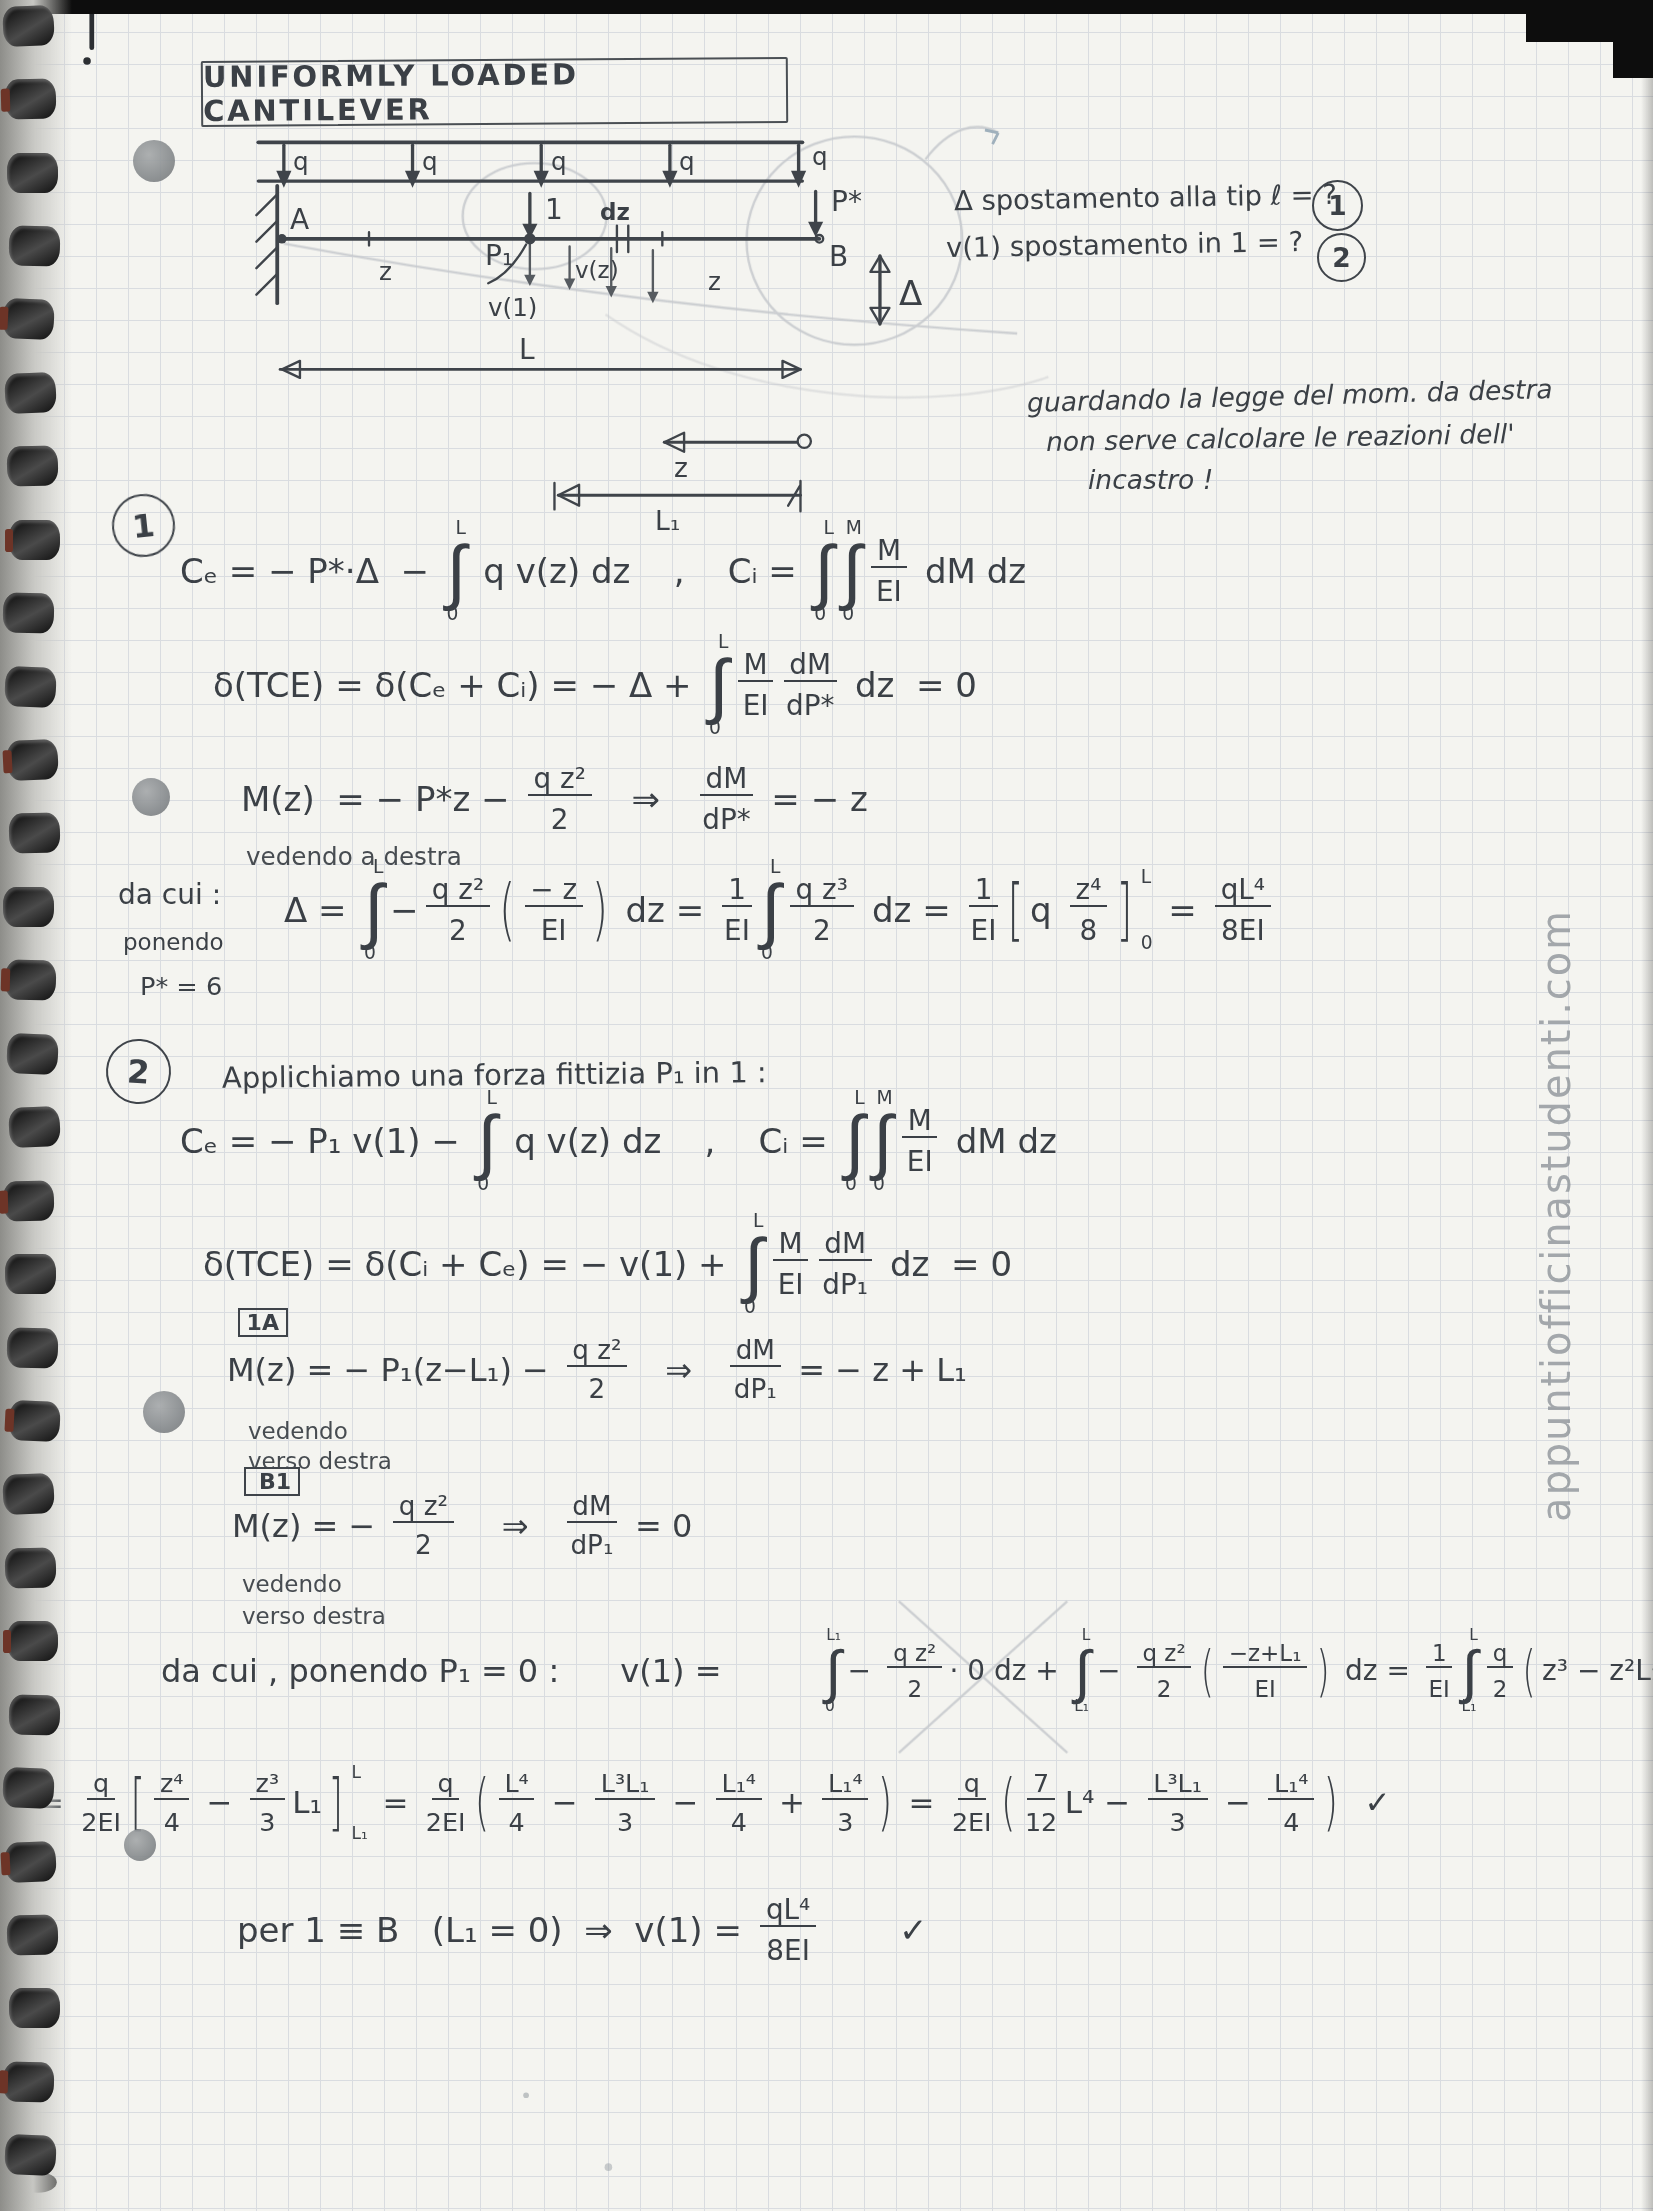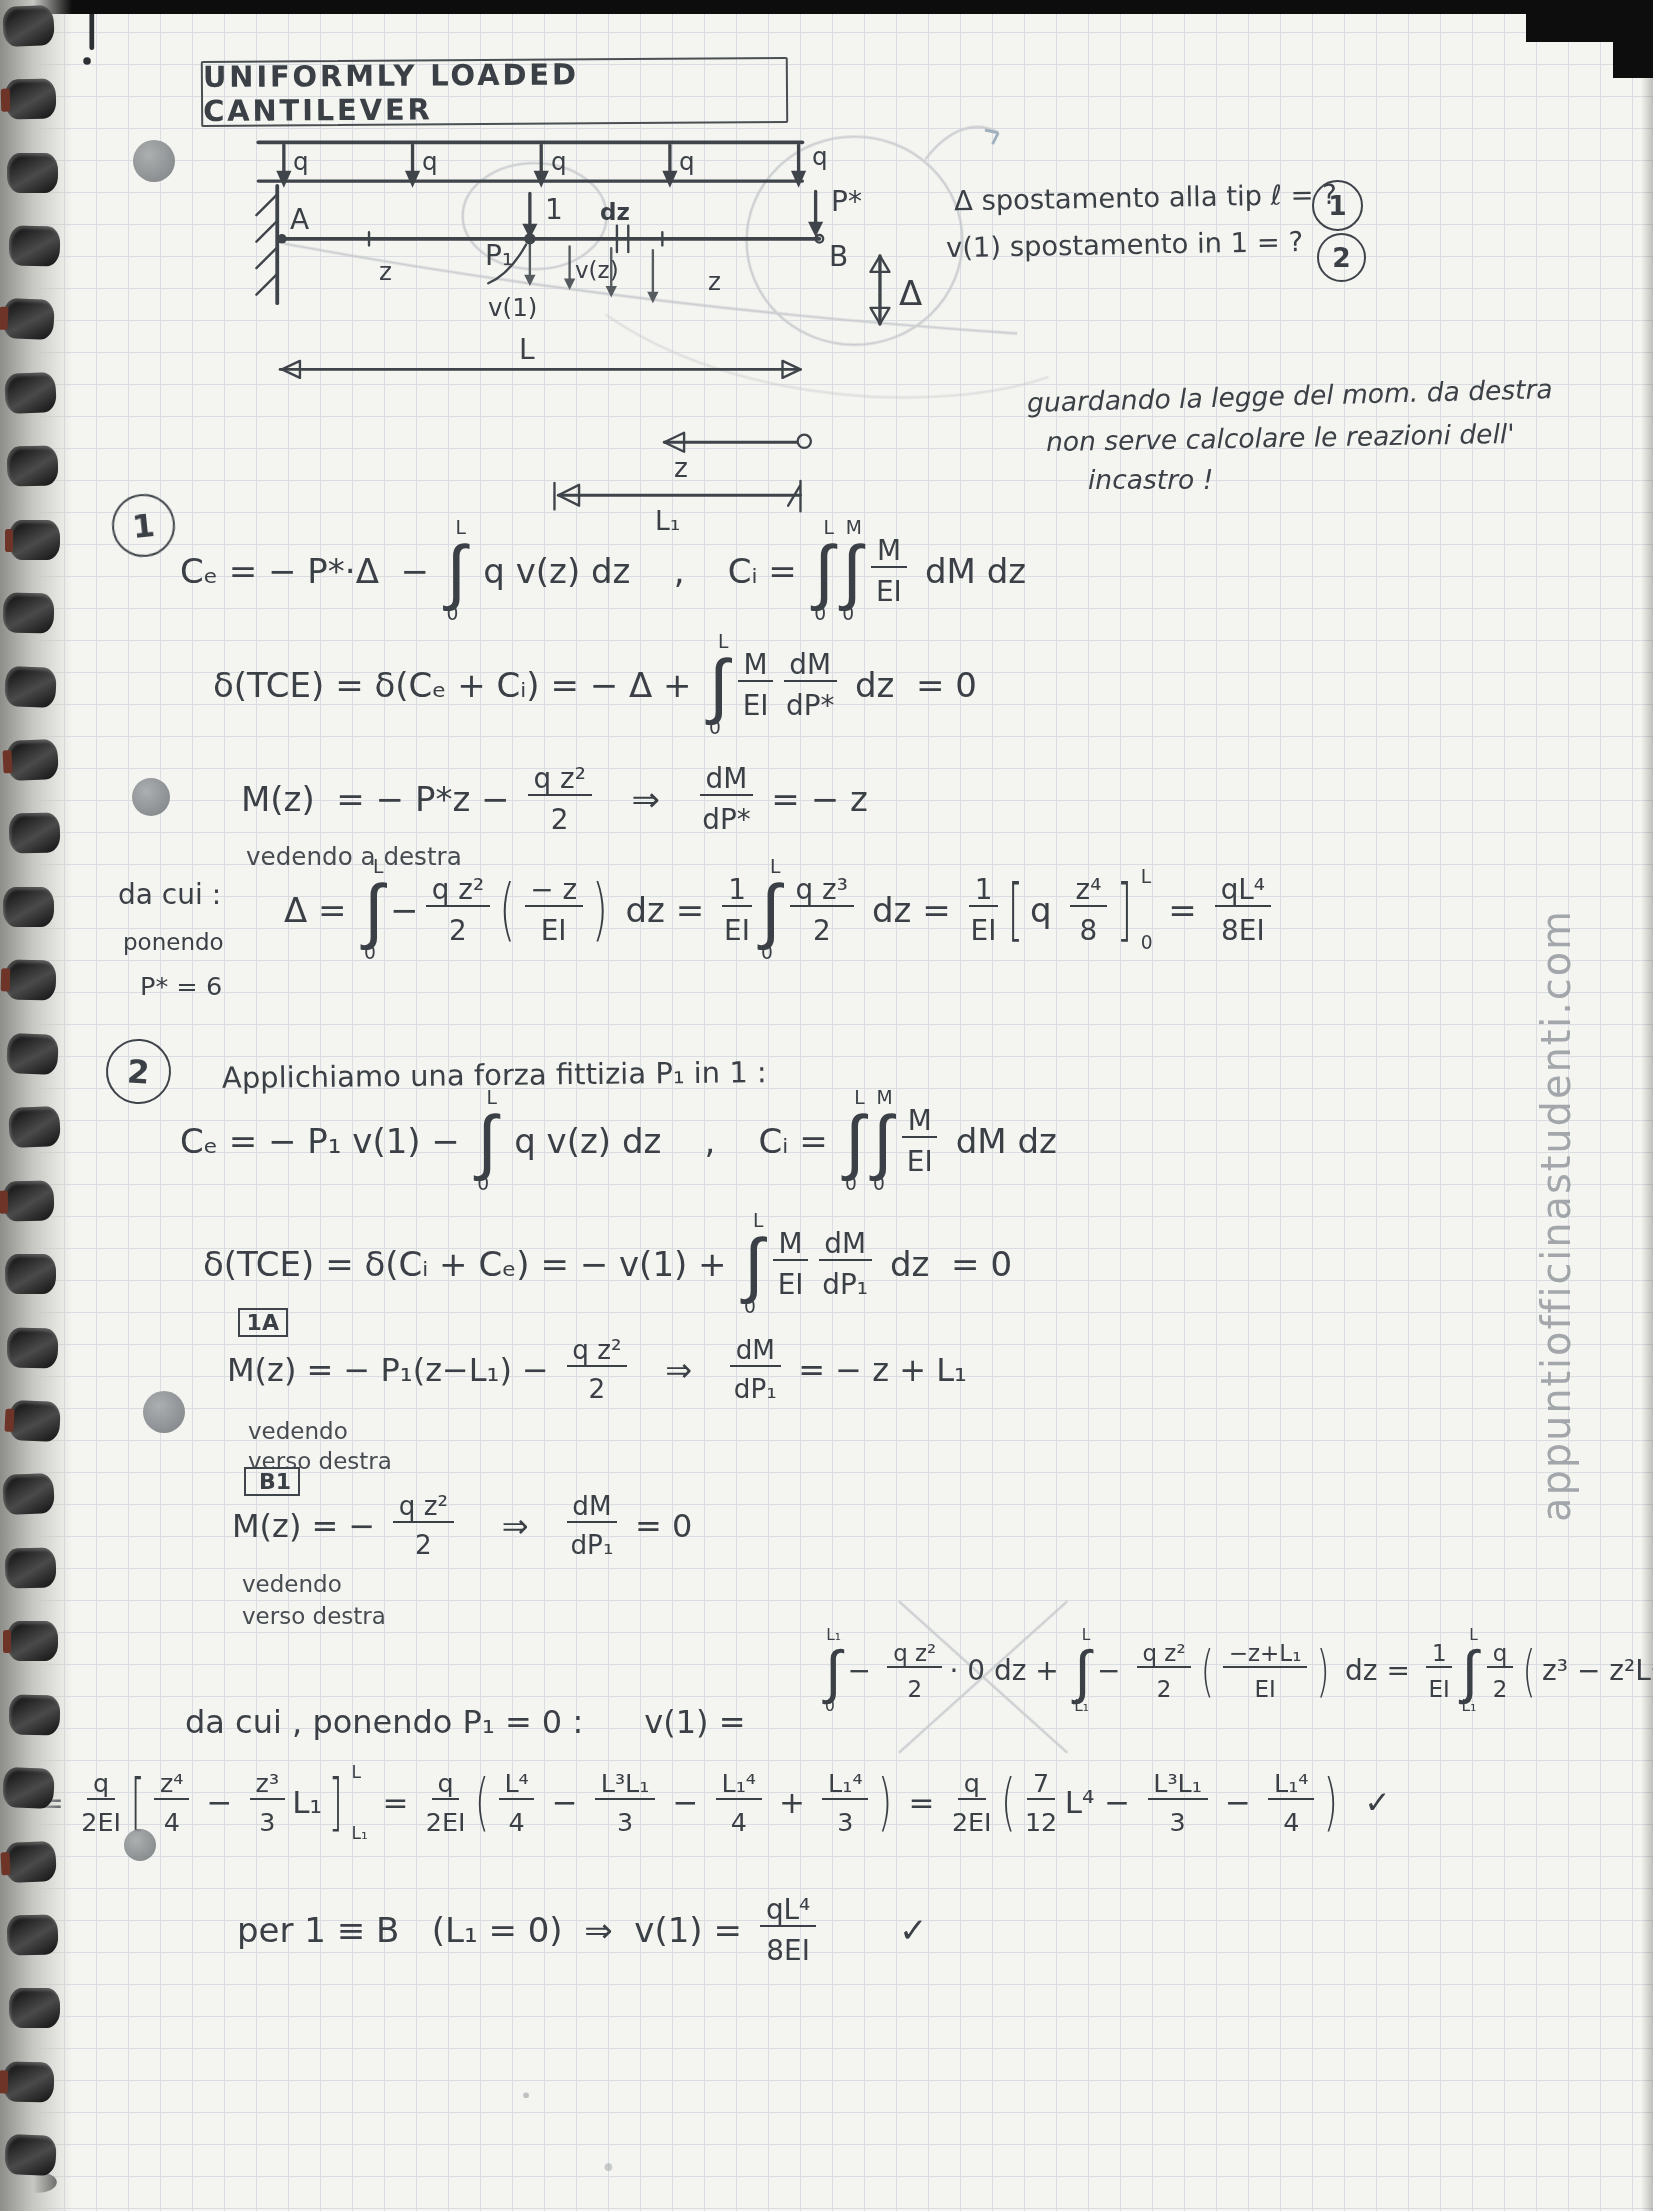--- a/index.html
+++ b/index.html
@@ -244,21 +244,21 @@
   </div>
   <div class="eq" style="left:227px;top:1325px;height:91px;font-size:32px;"><span class="mtxt">M(z) = − P₁(z−L₁) − </span><span class="mfrac"><span class="mnum">q z²</span><span class="mden">2</span></span><span class="mtxt">   ⇒   </span><span class="mfrac"><span class="mnum">dM</span><span class="mden">dP₁</span></span><span class="mtxt"> = − z + L₁</span></div>
   <span class="caption" style="left:248px;top:1418px;font-size:23px;">vedendo</span>
   <span class="caption" style="left:248px;top:1448px;font-size:23px;">verso destra</span>
   <div class="box-label" style="left:244px;top:1467px;padding-left:13px;">
     <span>B1</span>
   </div>
   <div class="eq" style="left:232px;top:1481px;height:91px;font-size:32px;"><span class="mtxt">M(z) = − </span><span class="mfrac"><span class="mnum">q z²</span><span class="mden">2</span></span><span class="mtxt">    ⇒   </span><span class="mfrac"><span class="mnum">dM</span><span class="mden">dP₁</span></span><span class="mtxt"> = 0</span></div>
   <span class="caption" style="left:242px;top:1571px;font-size:23px;">vedendo</span>
   <span class="caption" style="left:242px;top:1603px;font-size:23px;">verso destra</span>
-  <div class="eq" style="left:161px;top:1683px;height:79px;font-size:32px;margin-left:24px;"><span class="mtxt">da cui , ponendo P₁ = 0 :      v(1) =</span></div>
+  <div class="eq" style="left:161px;top:1632px;height:79px;font-size:32px;"><span class="mtxt">da cui , ponendo P₁ = 0 :      v(1) =</span></div>
   <div class="eq" style="left:823px;top:1607px;height:129px;font-size:28px;"><span class="mint"><span class="mhi">L₁</span><span class="msym">∫</span><span class="mlo">0</span></span><span class="mtxt">− </span><span class="mfrac"><span class="mnum">q z²</span><span class="mden">2</span></span><span class="mtxt">· 0 dz + </span><span class="mint"><span class="mhi">L</span><span class="msym">∫</span><span class="mlo">L₁</span></span><span class="mtxt">− </span><span class="mfrac"><span class="mnum">q z²</span><span class="mden">2</span></span><span class="mbig">(</span><span class="mfrac"><span class="mnum">−z+L₁</span><span class="mden">EI</span></span><span class="mbig">)</span><span class="mtxt"> dz = </span><span class="mfrac"><span class="mnum">1</span><span class="mden">EI</span></span><span class="mint"><span class="mhi">L</span><span class="msym">∫</span><span class="mlo">L₁</span></span><span class="mfrac"><span class="mnum">q</span><span class="mden">2</span></span><span class="mbig">(</span><span class="mtxt">z³ − z²L₁</span></div>
   <div class="eq" style="left:38px;top:1751px;height:104px;font-size:31px;"><span class="mtxt">= </span><span class="mfrac"><span class="mnum">q</span><span class="mden">2EI</span></span><span class="mbig">[</span><span class="mfrac"><span class="mnum">z⁴</span><span class="mden">4</span></span><span class="mtxt"> − </span><span class="mfrac"><span class="mnum">z³</span><span class="mden">3</span></span><span class="mtxt">L₁</span><span class="mbig">]</span><span class="mlim"><span class="mhi2">L</span><span class="mlo2">L₁</span></span><span class="mtxt"> = </span><span class="mfrac"><span class="mnum">q</span><span class="mden">2EI</span></span><span class="mbig">(</span><span class="mfrac"><span class="mnum">L⁴</span><span class="mden">4</span></span><span class="mtxt"> − </span><span class="mfrac"><span class="mnum">L³L₁</span><span class="mden">3</span></span><span class="mtxt"> − </span><span class="mfrac"><span class="mnum">L₁⁴</span><span class="mden">4</span></span><span class="mtxt"> + </span><span class="mfrac"><span class="mnum">L₁⁴</span><span class="mden">3</span></span><span class="mbig">)</span><span class="mtxt"> = </span><span class="mfrac"><span class="mnum">q</span><span class="mden">2EI</span></span><span class="mbig">(</span><span class="mfrac"><span class="mnum">7</span><span class="mden">12</span></span><span class="mtxt">L⁴ − </span><span class="mfrac"><span class="mnum">L³L₁</span><span class="mden">3</span></span><span class="mtxt"> − </span><span class="mfrac"><span class="mnum">L₁⁴</span><span class="mden">4</span></span><span class="mbig">)</span><span class="mtxt">  ✓</span></div>
   <div class="eq" style="left:237px;top:1887px;height:87px;text-align:center;"><span class="mtxt">per 1 ≡ B   (L₁ = 0)  ⇒  v(1) = </span><span class="mfrac"><span class="mnum">qL⁴</span><span class="mden">8EI</span></span><span class="mtxt">       ✓</span></div>
 
   <div class="watermark">appuntiofficinastudenti.com</div>
 
 </div>
 
 
 </body></html>

